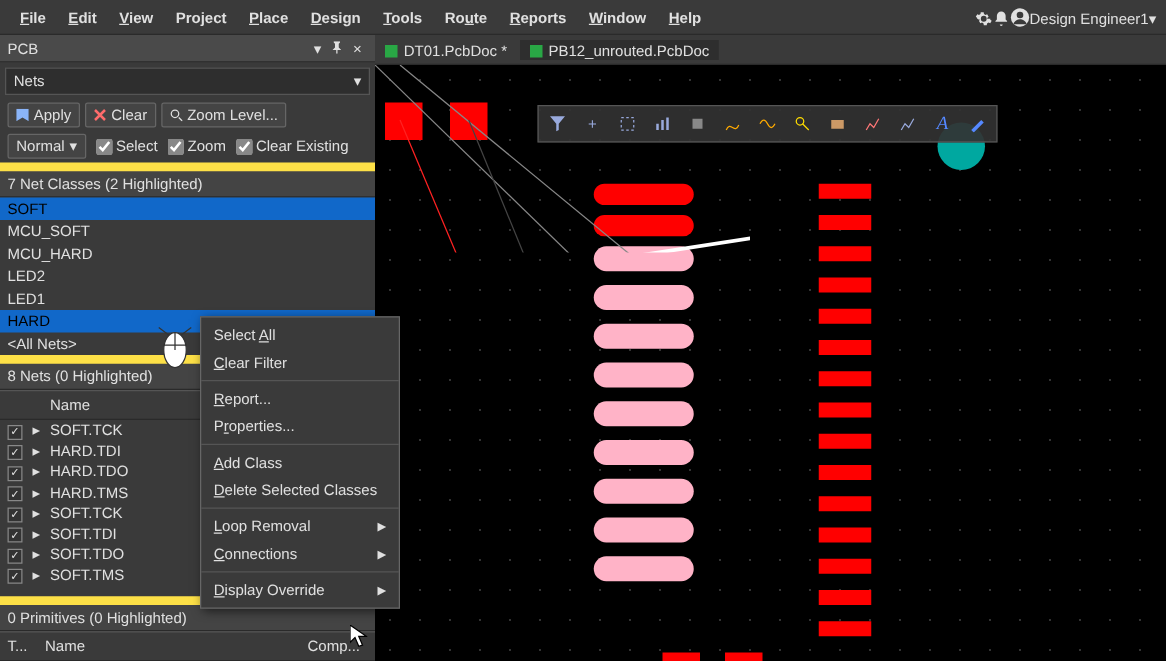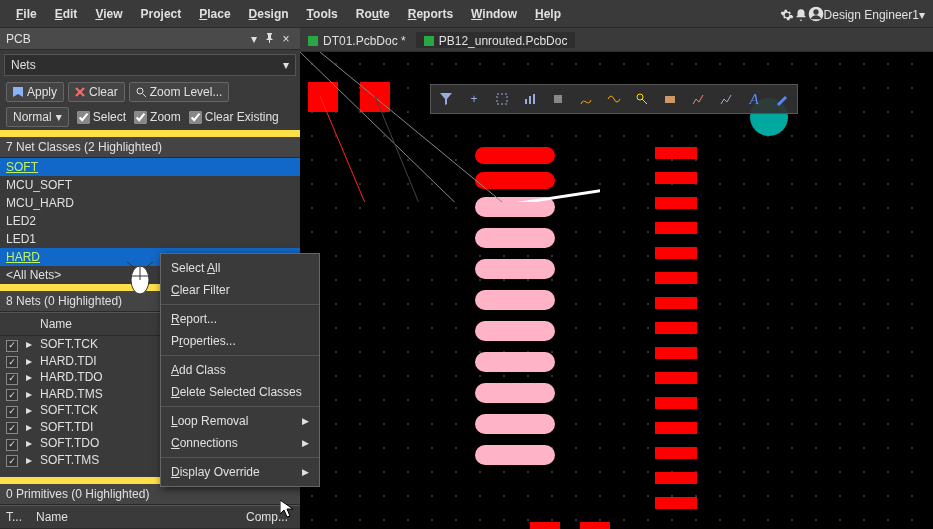--- a/index.html
+++ b/index.html
@@ -20,21 +20,21 @@
 .dropdown { background: #2e2e2e; border: 1px solid #555; padding: 3px 6px; display: flex; align-items: center; cursor: pointer; }
 .dropdown .caret { margin-left: auto; }
 .toolbar-row { display: flex; gap: 4px; padding: 2px 6px; align-items: center; }
 .btn { background: #444; border: 1px solid #666; padding: 2px 6px; display: inline-flex; align-items: center; gap: 4px; cursor: pointer; border-radius: 2px; }
 .check-row { display: flex; gap: 8px; padding: 3px 6px; }
 .chk { display: inline-flex; align-items: center; gap: 3px; cursor: pointer; }
 .chk input { margin: 0; accent-color: #888; }
 .section-header { background: #444; padding: 3px 6px; border-top: 7px solid #fde047; border-bottom: 1px solid #2a2a2a; }
 .list { }
 .list .row { padding: 2px 6px; cursor: pointer; }
-.list .row.sel { background: #1168c9; color: #bef264; text-decoration: underline; }
+.list .row.sel { background: #1168c9; color: #000000; }
 .netgrid-head { display: flex; background: #3a3a3a; border-top: 1px solid #555; border-bottom: 1px solid #2a2a2a; padding: 2px 0; }
 .netgrid-head .col { padding: 2px 6px; }
 .netgrid-body .grow { display: flex; align-items: center; }
 .gridcell { padding: 1px 6px; }
 .gchk { width: 20px; text-align: center; }
 .gcaret { width: 14px; text-align: center; }
 .gname { flex: 1; }
 .gcount { width: 28px; }
 .chkbox { width: 12px; height: 12px; border: 1px solid #888; background: #333; display: inline-flex; align-items: center; justify-content: center; font-size: 9px; line-height: 1; }
 

